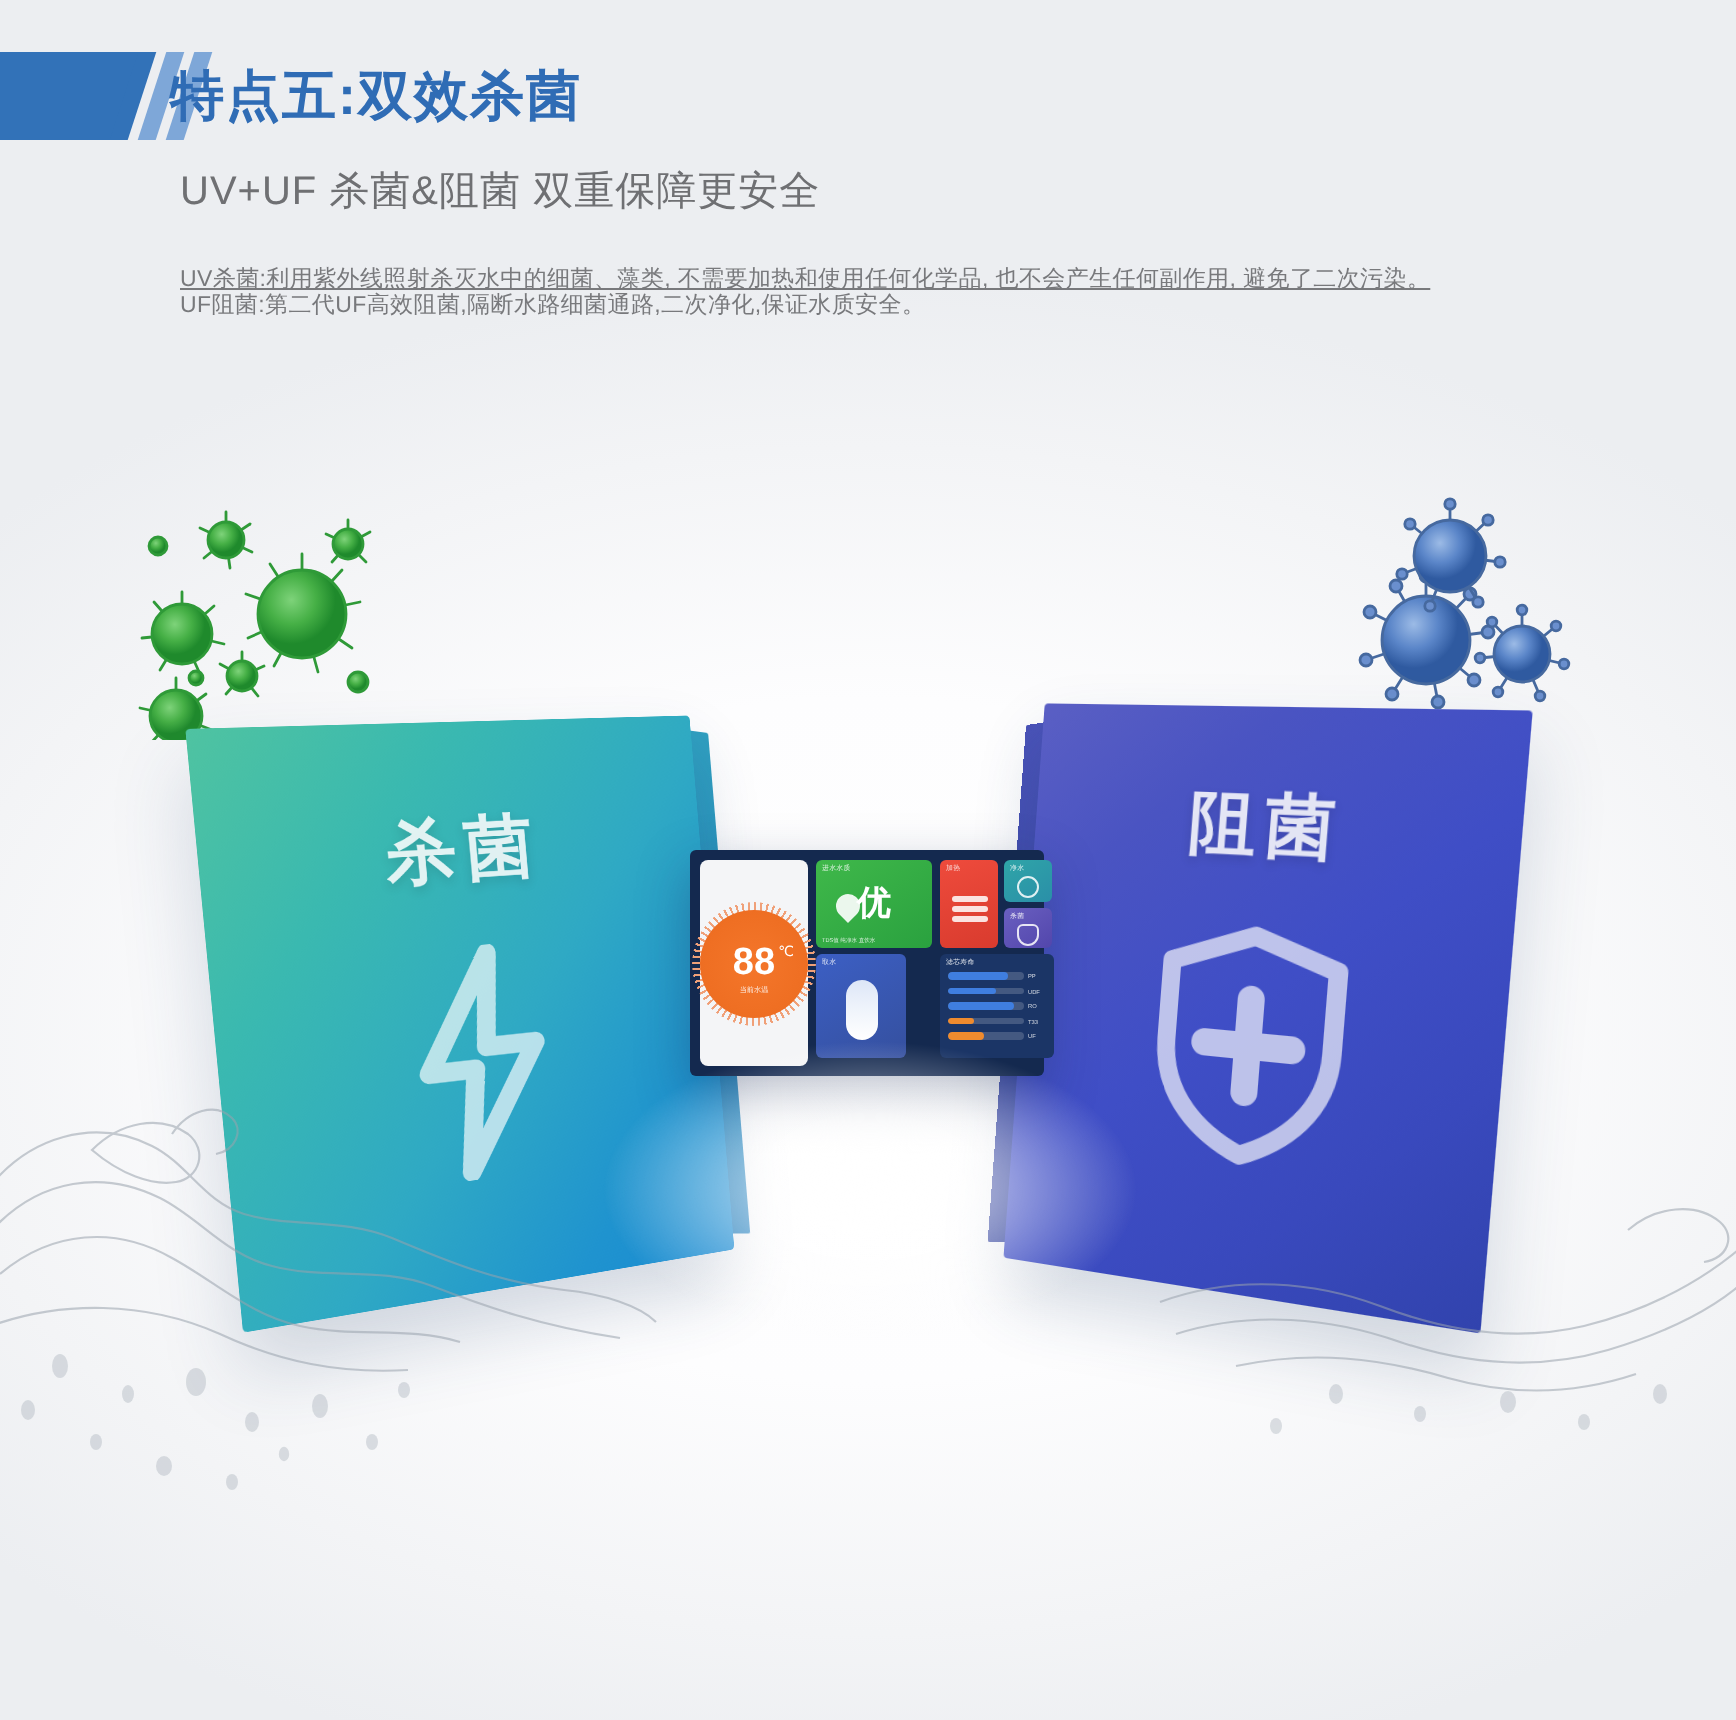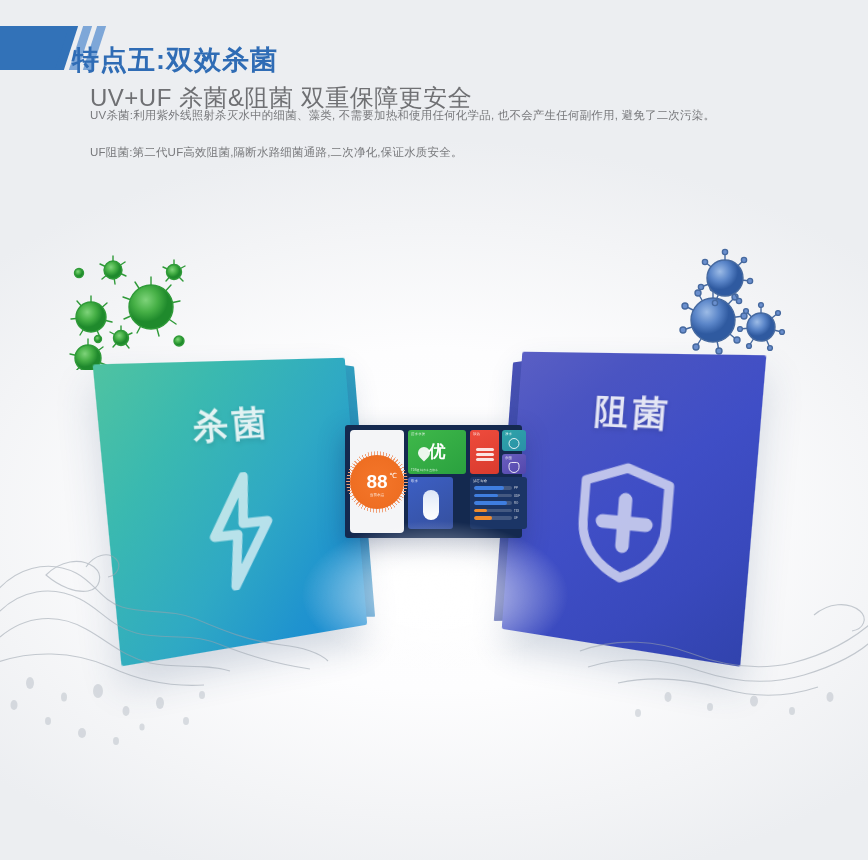--- a/index.html
+++ b/index.html
@@ -20,31 +20,31 @@
   .badge-block{
     position:absolute;left:0;top:0;width:70px;height:44px;
     background:#3272b8;
     clip-path:polygon(0 0,100% 0,84% 100%,0 100%);
   }
   .slash{position:absolute;top:0;width:9px;height:44px;background:#3272b8;
     transform:skewX(-18deg);}
   .s1{left:62px;} .s2{left:76px;} .s3{left:90px;}
   .slash.light{background:#7ea7d8;}
   .title{
-    position:absolute;left:72px;top:26px;
+    position:absolute;left:85px;top:26px;
     font-size:27px;font-weight:bold;color:#2f6cb5;
-    letter-spacing:1px;line-height:44px;white-space:nowrap;margin-top:12px;
+    letter-spacing:1px;line-height:44px;white-space:nowrap;
   }
   .subtitle{
     position:absolute;left:90px;top:82px;
-    font-size:24px;color:#6f7073;letter-spacing:.5px;white-space:nowrap;
+    font-size:20px;color:#6f7073;letter-spacing:.5px;white-space:nowrap;
   }
   .para{position:absolute;left:90px;font-size:11.5px;color:#78797c;
     letter-spacing:.2px;white-space:nowrap;}
-  .p1{top:108px;} .p2{top:145px;}
+  .p1{top:132px;text-decoration:underline;} .p2{top:145px;}
 
   
   .germs{position:absolute;}
 
   .green-germs{left:55px;top:245px;width:140px;height:125px;}
   .blue-germs{left:665px;top:245px;width:130px;height:120px;}
 
   
   .stage{position:absolute;left:0;top:330px;width:868px;height:340px;}
 

